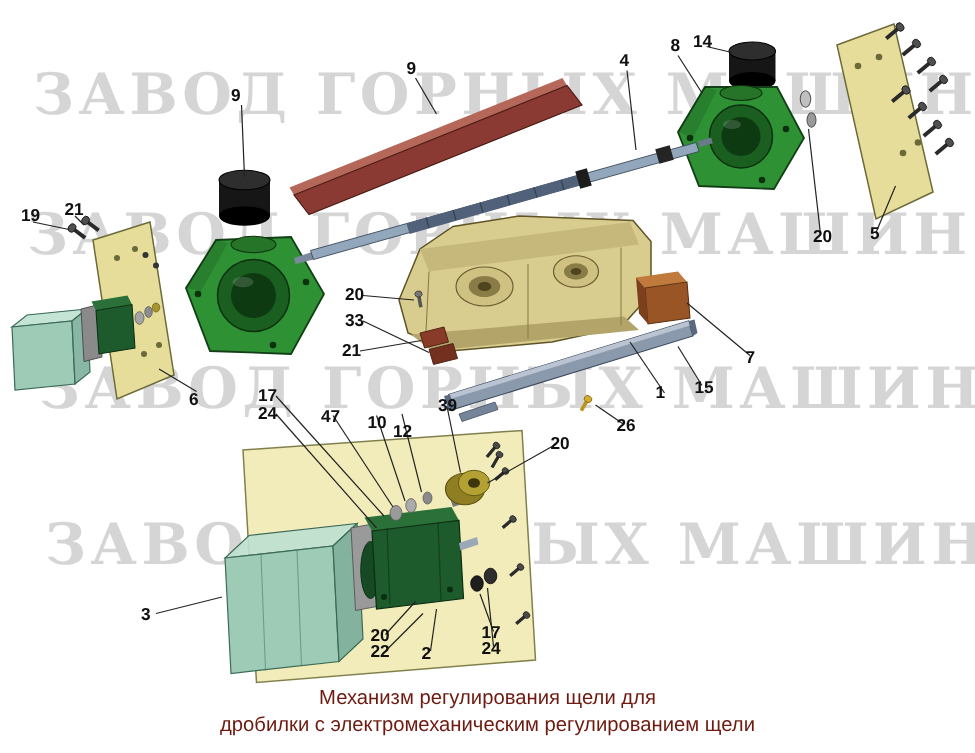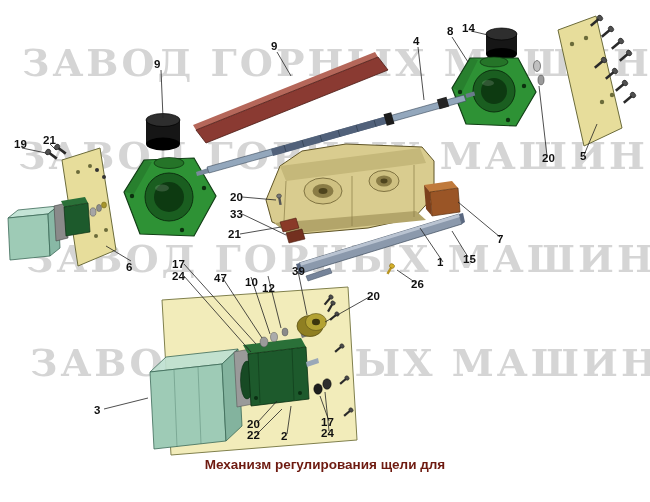--- a/index.html
+++ b/index.html
@@ -5,21 +5,21 @@
   html,body{margin:0;padding:0;background:#fff;}
   .page{position:relative;width:650px;height:502px;background:#ffffff;overflow:hidden;
         font-family:"Liberation Sans",sans-serif;}
   .watermark{position:absolute;z-index:0;white-space:nowrap;
         font-family:"DejaVu Serif",serif;font-weight:bold;font-size:38px;letter-spacing:3px;
         color:rgba(150,150,150,0.40);text-shadow:1px 1px 0 rgba(255,255,255,0.55);
         user-select:none;pointer-events:none;}
   svg.diagram{position:absolute;left:0;top:0;z-index:1;}
   .callout{position:absolute;z-index:2;font-weight:bold;font-size:11.5px;line-height:1;color:#101010;}
   .caption{position:absolute;left:0;right:0;top:456px;z-index:3;text-align:center;
-        font-weight:bold;font-size:13.5px;line-height:1.35;color:#6e1a10;}
+        font-weight:normal;font-size:13.5px;line-height:1.35;color:#6e1a10;}
 </style>
 </head>
 <body>
 
 <div class="page">
 
   <div class="watermark" style="left:22px;top:40px">ЗАВОД ГОРНЫХ МАШИН</div>
   <div class="watermark" style="left:18px;top:133px">ЗАВОД ГОРНЫХ МАШИН</div>
   <div class="watermark" style="left:26px;top:236px">ЗАВОД ГОРНЫХ МАШИН</div>
   <div class="watermark" style="left:30px;top:340px">ЗАВОД ГОРНЫХ МАШИН</div>
@@ -329,15 +329,16 @@
   <div class="callout" style="left:43px;top:135px">21</div>
   <div class="callout" style="left:172px;top:271px">24</div>
   <div class="callout" style="left:321px;top:428px">24</div>
   <div class="callout" style="left:230px;top:209px">33</div>
   <div class="callout" style="left:411px;top:279px">26</div>
   <div class="callout" style="left:292px;top:266px">39</div>
   <div class="callout" style="left:214px;top:273px">47</div>
 
   <div class="caption">
     <div>Механизм регулирования щели для</div>
+    <div>дробилки с электромеханическим регулированием щели</div>
   </div>
 
 </div>
 
 </body></html>

